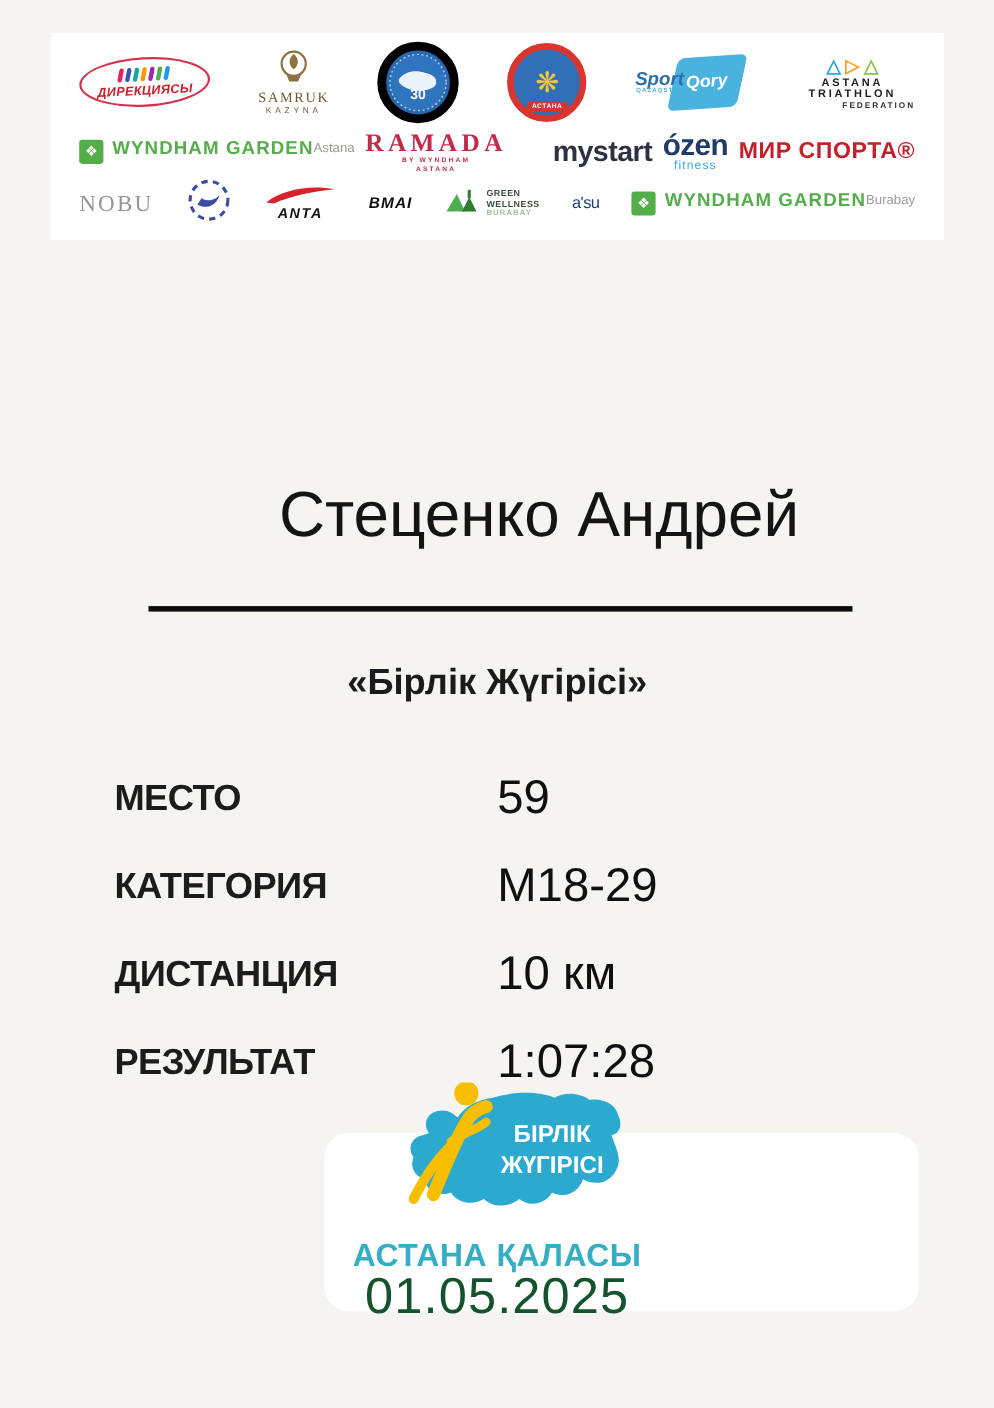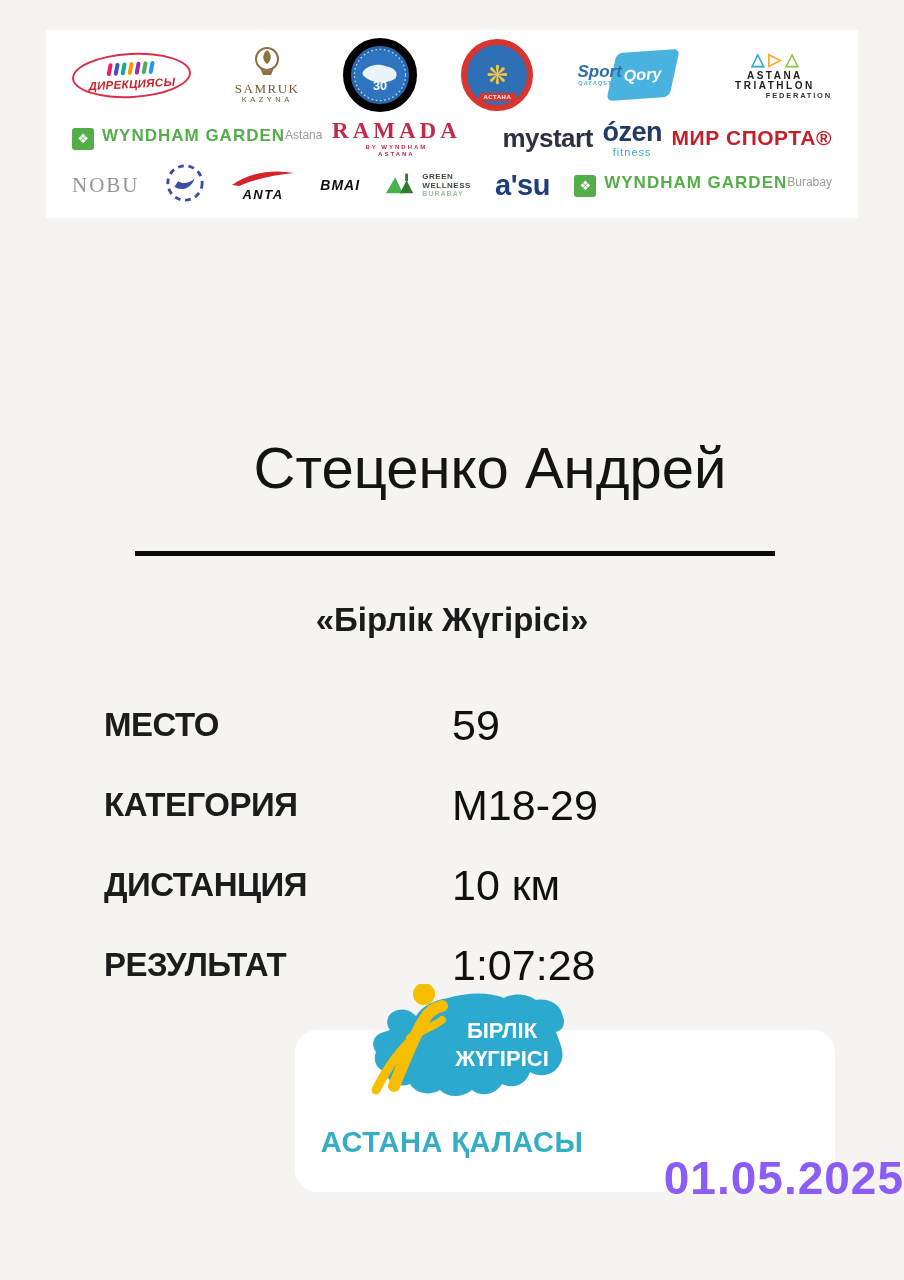--- a/index.html
+++ b/index.html
@@ -85,21 +85,21 @@
   .anta-swoosh svg { display:block; }
   .anta-txt { font-size:13px; font-weight:800; font-style:italic; color:#111; letter-spacing:1.5px; margin-top:1px; }
 
   .bmai-txt { font-size:14px; font-weight:800; font-style:italic; color:#0d0d0d; letter-spacing:1px; }
 
   .gwb { flex-direction:row; gap:6px; align-items:center; }
   .gwb-txt { display:flex; flex-direction:column; line-height:1.15; }
   .gwb-l1 { font-size:8px; font-weight:800; color:#3c4a3c; letter-spacing:.5px; }
   .gwb-l3 { font-size:7px; color:#9FC2A0; letter-spacing:1px; font-weight:700; }
 
-  .asu-txt { font-size:29px; font-weight:700; color:#1E3D7B; letter-spacing:-0.5px; }
+  .asu-txt { font-size:15px; font-weight:400; color:#1E3D7B; letter-spacing:-0.5px; }
 
   
   .title {
     position:absolute; top:264px; left:0; width:100%; text-align:center;
     font-size:84px; font-weight:800; letter-spacing:3px; color:#56AEC6;
     text-shadow:2px 3px 2px rgba(60,60,60,0.12);
   }
   .name {
     position:absolute; top:434px; left:0; width:100%; text-align:center;
     font-size:58px; font-weight:400; color:#141414; transform:translateX(38px);
@@ -118,22 +118,22 @@
 
   
   .footer-card { position:absolute; top:1030px; left:295px; width:540px; height:162px;
                  background:#FFFFFF; border-radius:22px; }
   .event-logo { position:absolute; top:984px; left:350px; width:222px; height:122px; }
   .footer-city {
     position:absolute; top:1126px; left:0; width:100%; text-align:center;
     font-size:29px; font-weight:800; color:#35AEC4; letter-spacing:.5px;
   }
   .footer-date {
-    position:absolute; top:1151px; left:0; width:100%; text-align:right;
-    font-size:46px; font-weight:700; color:#8b5cf6; letter-spacing:1px;
+    position:absolute; top:1151px; left:0; width:100%; text-align:center;
+    font-size:46px; font-weight:400; color:#14532d; letter-spacing:1px;
   }
 </style>
 </head>
 <body>
 
 <div class="page">
 
   <div class="logo-strip">
 
     <div class="sponsor-row row1">

